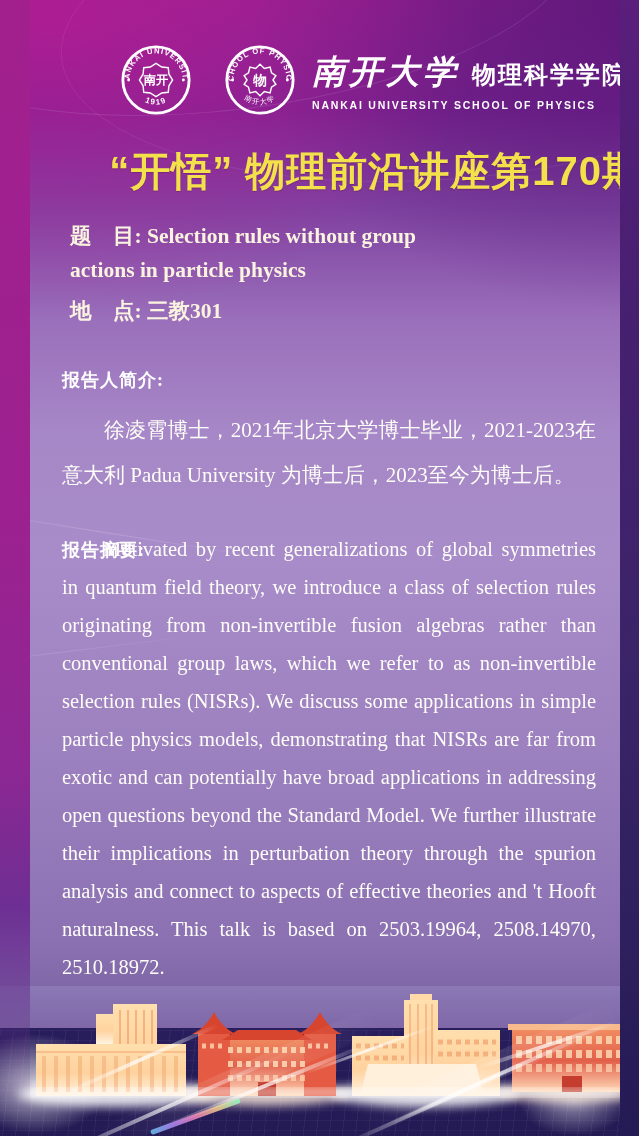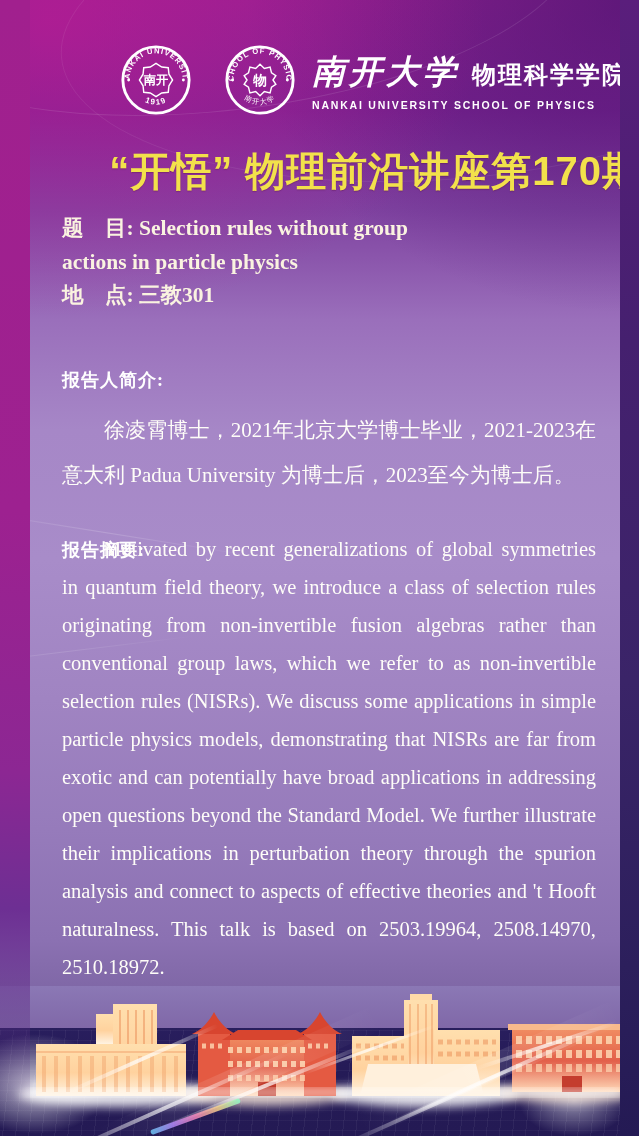--- a/index.html
+++ b/index.html
@@ -48,21 +48,21 @@
   
   .lecture-title{position:absolute; top:144px; left:4px; width:639px; text-align:right;
     font-size:40px; font-weight:900; color:#F2E14B; letter-spacing:1px; z-index:3;
     font-family:Liberation Sans, sans-serif;
     text-shadow:0 1px 1px rgba(90,20,60,.35);}
 
   
   .info{position:absolute; left:62px; top:212px; width:535px; z-index:3;
     color:#FAF3E0; font-weight:700; font-size:21.5px; line-height:33.5px;}
   .info .label{white-space:pre;}
-  .info p{margin:0;}
+  .info p{margin:8px;}
 
   
   .section-heading{position:absolute; left:62px; color:#ffffff; font-size:18px;
     font-weight:700; letter-spacing:1px; z-index:3;}
   .heading-bio{top:368px;}
   .heading-abs{top:505px;margin-top:33px;}
   .bio-text{position:absolute; left:62px; top:408px; width:534px; z-index:3;
     color:#fefdf8; font-size:21px; line-height:45px; text-indent:2em; text-align:justify;}
   .abstract-text{position:absolute; left:62px; top:530px; width:534px; z-index:3;
     color:#fefdf8; font-size:20.5px; line-height:38px; text-indent:2em; text-align:justify;}

